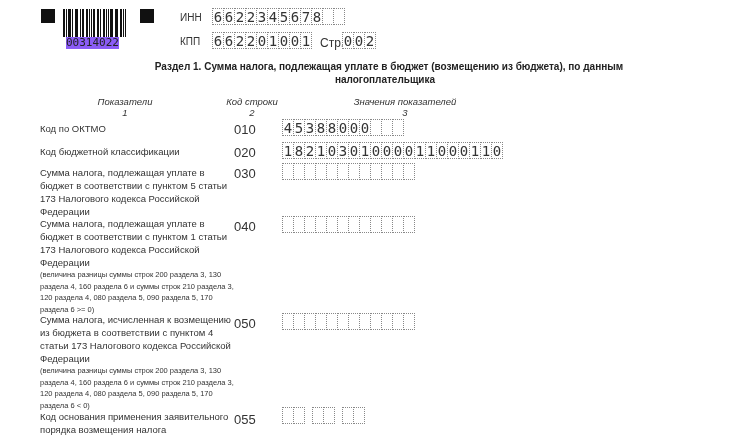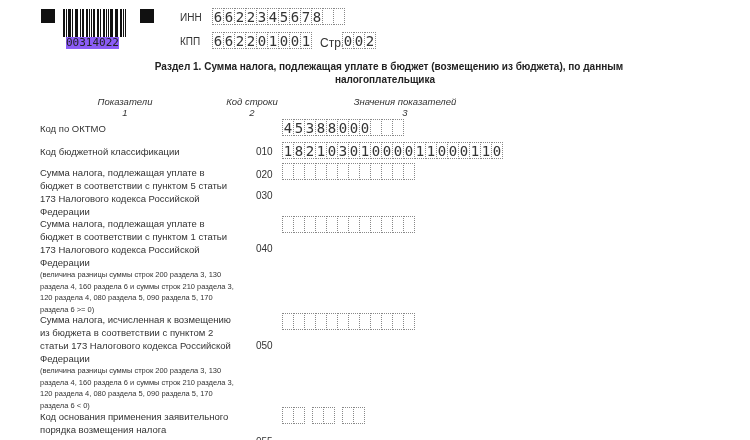--- a/index.html
+++ b/index.html
@@ -12,21 +12,21 @@
   .barcode-num { left:66px; top:37px; font-family:"DejaVu Sans Mono", monospace; font-size:11px; letter-spacing:0px; background:#8b5cf6; line-height:12px; }
   .hdr-label { font-size:10px; color:#333; }
   .cells { display:flex; }
   .cell { width:12px; height:17px; border:1px dotted #888; margin-right:-1px; box-sizing:border-box;
           font-family:"DejaVu Sans Mono", monospace; font-size:14px; line-height:16px; text-align:center; color:#333; }
   .str-label { font-size:12px; color:#333; }
   .title { left:0; width:750px; text-align:center; font-weight:bold; font-size:10px; line-height:13px; }
   .colh { font-style:italic; font-size:9.5px; color:#333; text-align:center; }
   .row-label { left:40px; width:195px; font-size:9.5px; line-height:13px; color:#333; }
   .row-note { font-size:7.5px; line-height:11.5px; display:block; }
-  .row-code { left:256px; font-size:10px; color:#333;margin-top:24px; }
+  .row-code { left:234px; font-size:13px; color:#333; }
   .pair { display:flex; margin-right:8px; }
 </style>
 </head>
 <body>
 
 <div class="abs marker" style="left:41px;top:9px;"></div>
 <div class="abs marker" style="left:140px;top:9px;"></div>
 <div class="abs barcode" id="barcode">
     <span style="width: 2px; margin-right: 1px;"></span>
     <span style="width: 1px; margin-right: 2px;"></span>
@@ -179,21 +179,21 @@
     <div class="cell"></div>
     <div class="cell"></div>
     <div class="cell"></div>
     <div class="cell"></div>
     <div class="cell"></div>
     <div class="cell"></div>
     <div class="cell"></div>
   </div>
 
 <div class="abs row-label" style="top:313px;">
-  <span>Сумма налога, исчисленная к возмещению из бюджета в соответствии с пунктом 2 статьи 173 Налогового кодекса Российской Федерации</span>
+  <span>Сумма налога, исчисленная к возмещению из бюджета в соответствии с пунктом 4 статьи 173 Налогового кодекса Российской Федерации</span>
   <span class="row-note">(величина разницы суммы строк 200 раздела 3, 130 раздела 4, 160 раздела 6 и суммы строк 210 раздела 3, 120 раздела 4, 080 раздела 5, 090 раздела 5, 170 раздела 6 &lt; 0)</span>
 </div>
 <div class="abs row-code" style="top:316px;">050</div>
 <div class="abs cells" id="row4-cells" style="left:282px;top:313px;">
     <div class="cell"></div>
     <div class="cell"></div>
     <div class="cell"></div>
     <div class="cell"></div>
     <div class="cell"></div>
     <div class="cell"></div>

